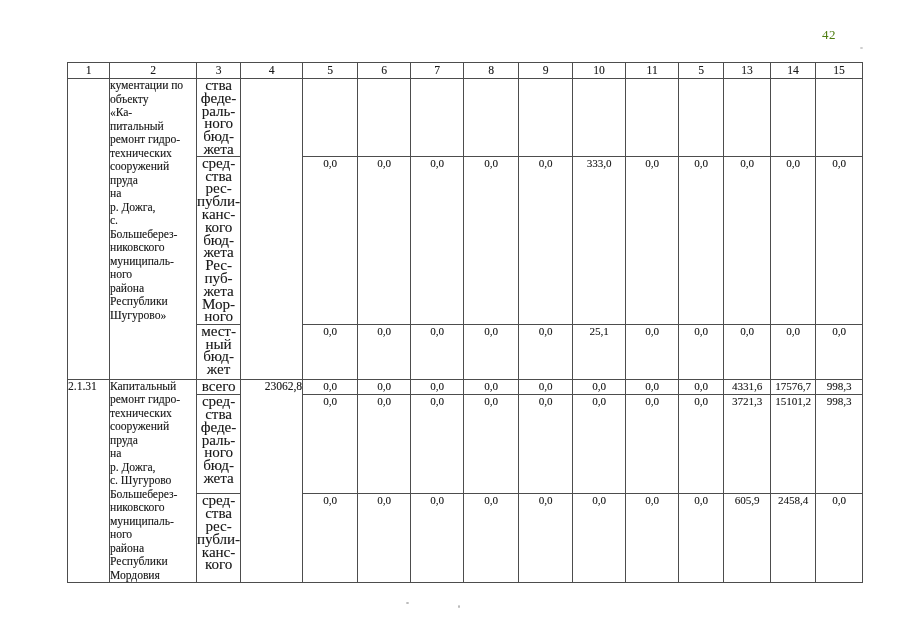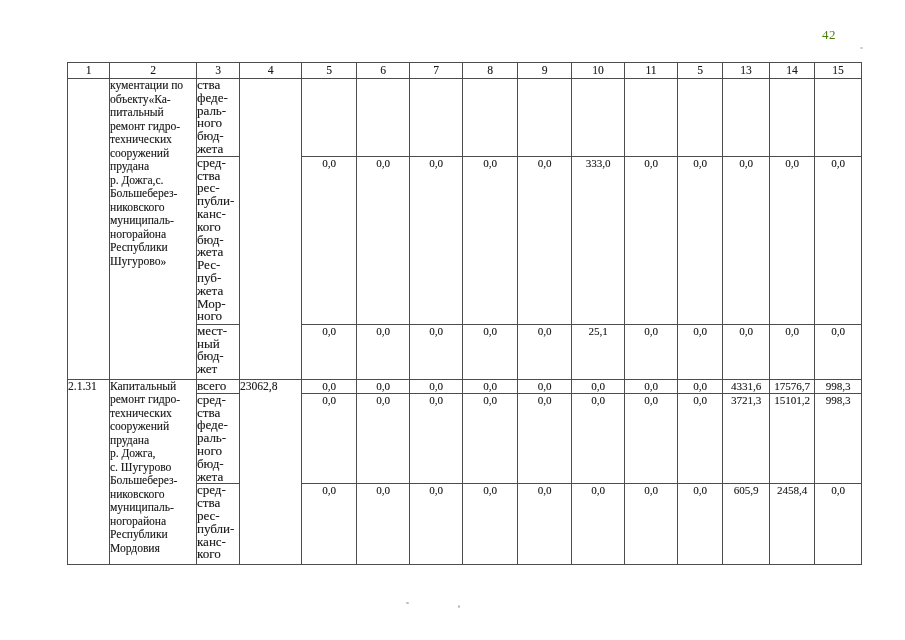--- a/index.html
+++ b/index.html
@@ -49,38 +49,40 @@
     text-align: left;
     padding-top: 2px;
   }
   td.cell-name {
     font-size: 11.5px;
     line-height: 13.5px;
     padding: 2px 4px 0 5px;
     text-align: left;
   }
   td.cell-src {
-    font-size: 13px;
+    font-size: 15px;
     line-height: 12.8px;
     padding: 1px 1px 0 4px;
-    text-align: left;
+    text-align: center;
   }
   td.cell-total {
     font-size: 11.5px;
-    text-align: left;
+    text-align: right;
     padding-top: 1px;
   }
   td.cell-val {
     font-size: 11px;
     text-align: center;
     padding-top: 2px;
     line-height: 12px;
   }
   .jline {
     display: flex;
+    justify-content: space-between;
+    flex-direction: column;
   }
   .artifact {
     position: absolute;
     background: #9a9a9a;
     border-radius: 50%;
     opacity: 0.7;
   }
   .a1 { left: 406px; top: 602px; width: 3px; height: 2px; }
   .a2 { left: 458px; top: 605px; width: 2px; height: 3px; }
   .a3 { left: 860px; top: 47px; width: 3px; height: 2px; opacity: 0.5; }

